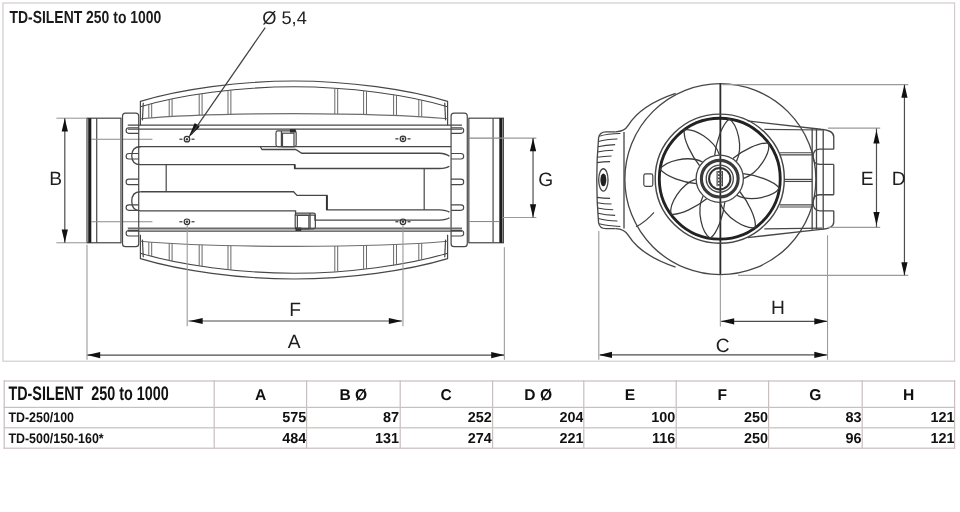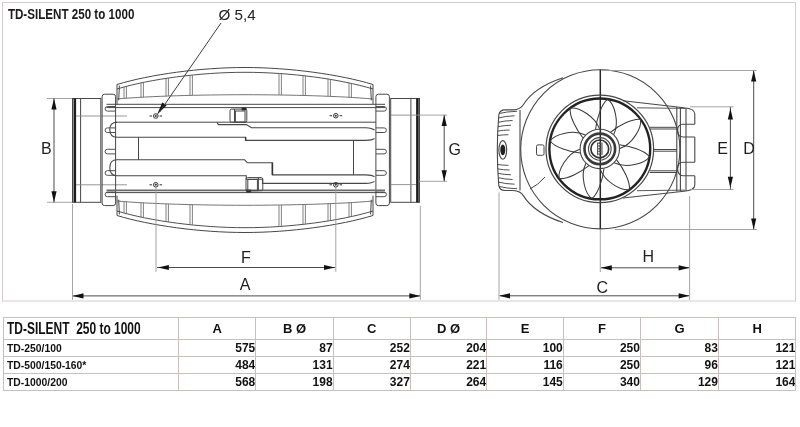--- a/index.html
+++ b/index.html
@@ -332,25 +332,14 @@
         <td class="lft"><span class="sq2">TD-500/150-160*</span></td>
         <td>484</td>
         <td>131</td>
         <td>274</td>
         <td>221</td>
         <td>116</td>
         <td>250</td>
         <td>96</td>
         <td>121</td>
       </tr>
-  <tr class="dt">
-        <td class="lft"><span class="sq2">TD-1000/200</span></td>
-        <td>568</td>
-        <td>198</td>
-        <td>327</td>
-        <td>264</td>
-        <td>145</td>
-        <td>340</td>
-        <td>129</td>
-        <td>164</td>
-      </tr>
 </tbody>
   </table>
 
 </body></html>

